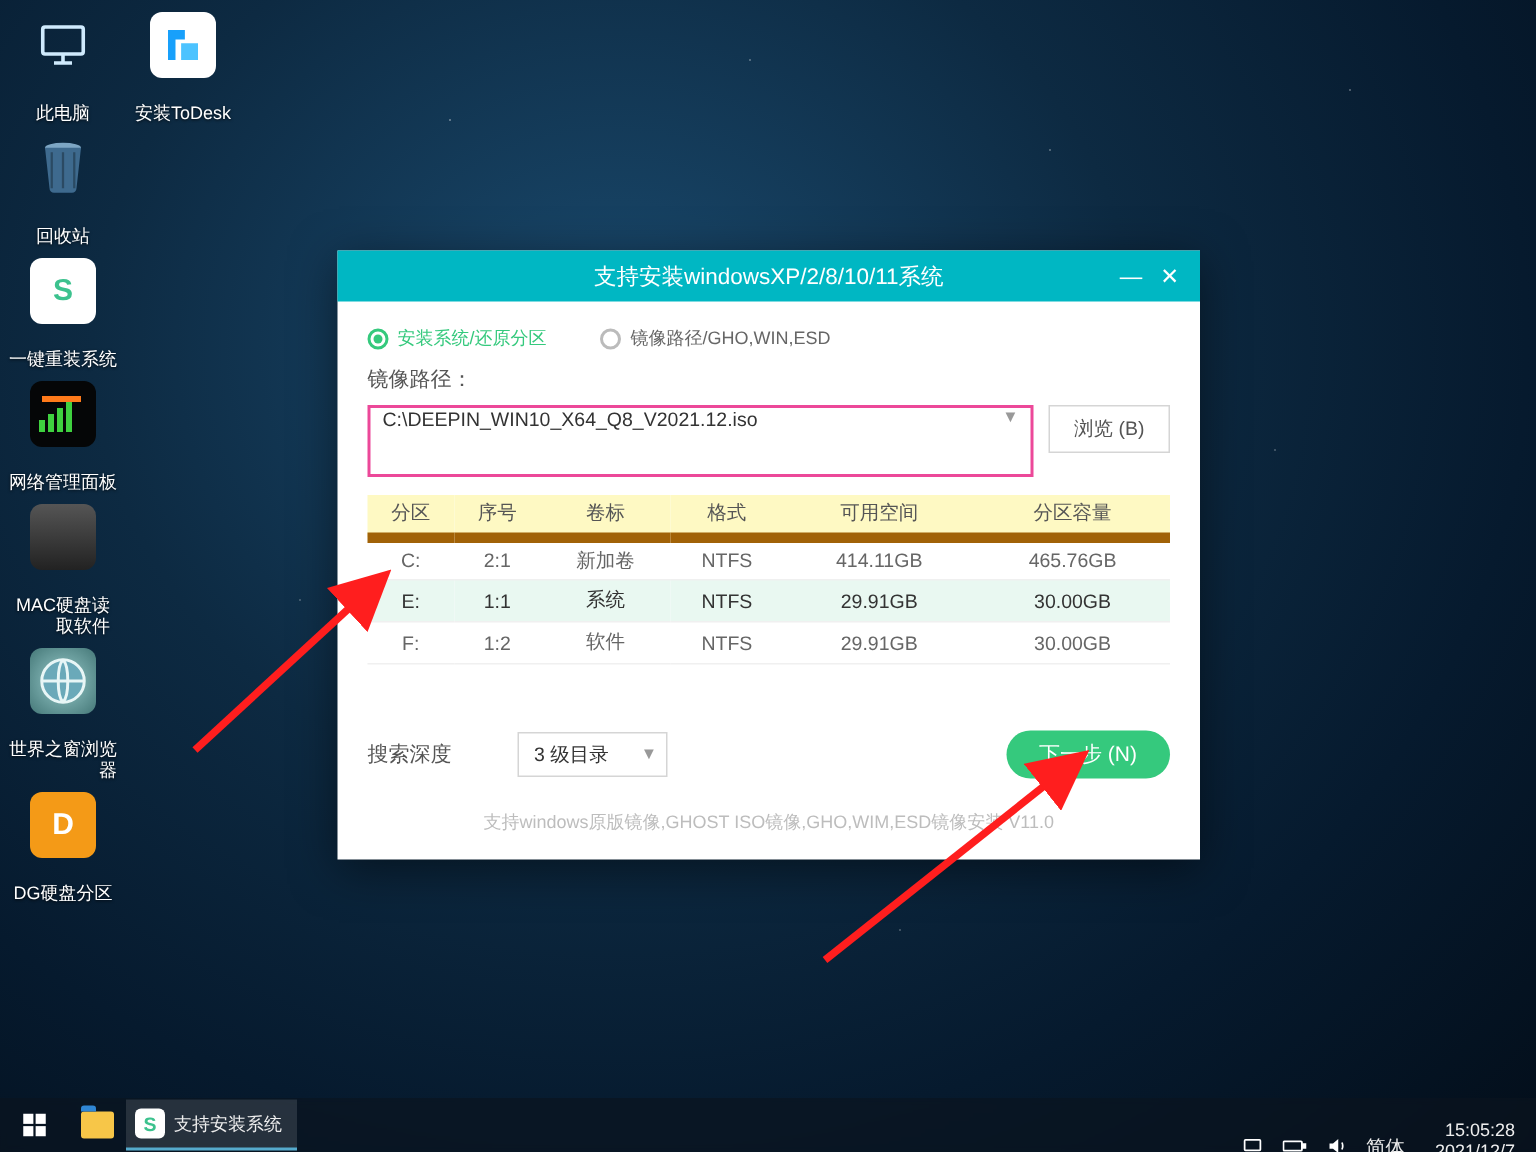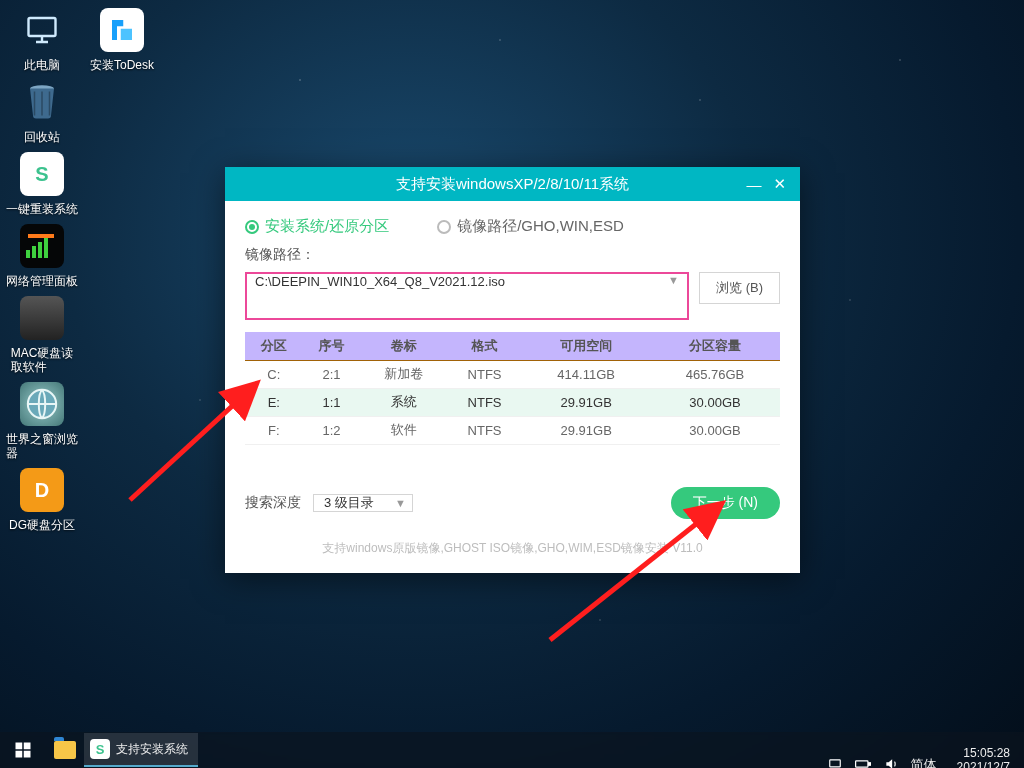--- a/index.html
+++ b/index.html
@@ -21,21 +21,21 @@
       radial-gradient(1px 1px at 200px 400px, rgba(255,255,255,.4), transparent),
       radial-gradient(1px 1px at 850px 300px, rgba(255,255,255,.4), transparent),
       radial-gradient(1px 1px at 600px 620px, rgba(255,255,255,.4), transparent);
     pointer-events: none;
   }
 
   
   .desktop-icons { position: absolute; top: 0; left: 0; padding: 8px 4px; }
   .dicon { width: 76px; display: flex; flex-direction: column; align-items: center; margin-bottom: 8px; cursor: pointer; }
   .dicon .glyph { width: 44px; height: 44px; display: flex; align-items: center; justify-content: center; border-radius: 8px; font-size: 26px; }
-  .dicon .lbl { font-size: 12px; text-align: left; margin-top: 6px; text-shadow: 0 1px 2px rgba(0,0,0,.8); line-height: 14px; }
+  .dicon .lbl { font-size: 12px; text-align: right; margin-top: 16px; text-shadow: 0 1px 2px rgba(0,0,0,.8); line-height: 14px; }
   .col2 { position: absolute; top: 0; left: 80px; padding: 8px 4px; }
 
   .glyph.pc { color:#cfeafd; }
   .glyph.pc svg { width:36px; height:36px; }
   .glyph.todesk { background:#fff; color:#18a0fb; }
   .glyph.bin { color:#bcd; }
   .glyph.sunflower { background:#ff7a1a; color:#fff; }
   .glyph.reinstall { background:#fff; color:#3cc28e; font-weight:bold; font-size:20px; }
   .glyph.apple { background:linear-gradient(#555,#222); color:#dcdcdc; }
   .glyph.netpanel { background:#050607; color:#3fd13f; font-size:14px; padding:2px; }
@@ -53,40 +53,40 @@
     color: #333;
   }
   .titlebar {
     height: 34px; background: #00b7c3;
     display: flex; align-items: center; justify-content: center;
     position: relative;
     color: #fff; font-size: 15px;
   }
   .titlebar .ctl { position: absolute; right: 6px; top: 0; height: 34px; display: flex; align-items: center; gap: 12px; padding-right: 8px; }
   .titlebar .ctl span { cursor: pointer; font-size: 15px; }
-  .tabs { display: flex; gap: 48px; padding: 16px 20px 6px 20px; font-size: 15px; }
+  .tabs { display: flex; gap: 36px; padding: 16px 20px 6px 20px; font-size: 12px; }
   .tab { display: flex; align-items: center; gap: 6px; cursor: pointer; }
   .radio { width: 14px; height: 14px; border-radius: 50%; border: 2px solid #bbb; display:inline-block; position:relative; }
   .radio.sel { border-color: #35c97d; }
   .radio.sel::after { content:""; position:absolute; inset:2px; background:#35c97d; border-radius:50%; }
   .tab.sel { color: #35c97d; }
   .label-row { padding: 4px 20px 8px 20px; font-size: 14px; color:#555; }
   .path-row { display:flex; gap:10px; padding: 0 20px 12px 20px; }
   .combo { flex:1; height:48px; border:2px solid #ec4899; display:flex; align-items:flex-start; padding:0 8px; font-family:"SimSun","NSimSun",monospace; font-size:13px; color:#333; position:relative; }
   .combo .chev { position:absolute; right:8px; color:#999; font-size:11px; }
   .browse { width:81px; height:32px; border:1px solid #d5d5d5; background:#fff; font-size:13px; color:#555; cursor:pointer; }
 
   table { width: calc(100% - 40px); margin: 0 20px; border-collapse: collapse; font-size:13px; }
-  thead th { background:#c4b5fd; height:28px; color:#555; font-weight:bold; border-bottom:1px solid #a16207; }
+  thead th { background:#fef9c3; height:28px; color:#555; font-weight:normal; border-bottom:7px solid #a16207; }
   tbody td { height:28px; text-align:center; color:#666; border-bottom:1px solid #f0f0f0; }
   tbody tr.sel td { background:#e9f8f1; color:#333; }
 
   .bottom { position:absolute; bottom:54px; left:20px; right:20px; display:flex; align-items:center; gap:12px; }
   .bottom .lbl { font-size:14px; color:#555; }
-  .depth { height:18px; border:1px solid #d5d5d5; padding:0 22px 0 10px; font-size:13px; color:#333; background:#fff; position:relative; min-width:100px; display:flex; align-items:center; }
+  .depth { height:30px; border:1px solid #d5d5d5; padding:0 22px 0 10px; font-size:13px; color:#333; background:#fff; position:relative; min-width:100px; display:flex; align-items:center;margin-left:32px; }
   .depth .chev { position:absolute; right:6px; color:#999; font-size:11px; }
   .next { margin-left:auto; height:32px; padding:0 22px; background:#35c97d; color:#fff; border:none; border-radius:16px; font-size:14px; cursor:pointer; }
   .foot { position:absolute; bottom:16px; left:0; right:0; text-align:center; font-size:12px; color:#bdbdbd; }
 
   
   .arrow { position:absolute; pointer-events:none; }
 
   
   .taskbar {
     position:absolute; left:0; right:0; bottom:0; height:36px;

